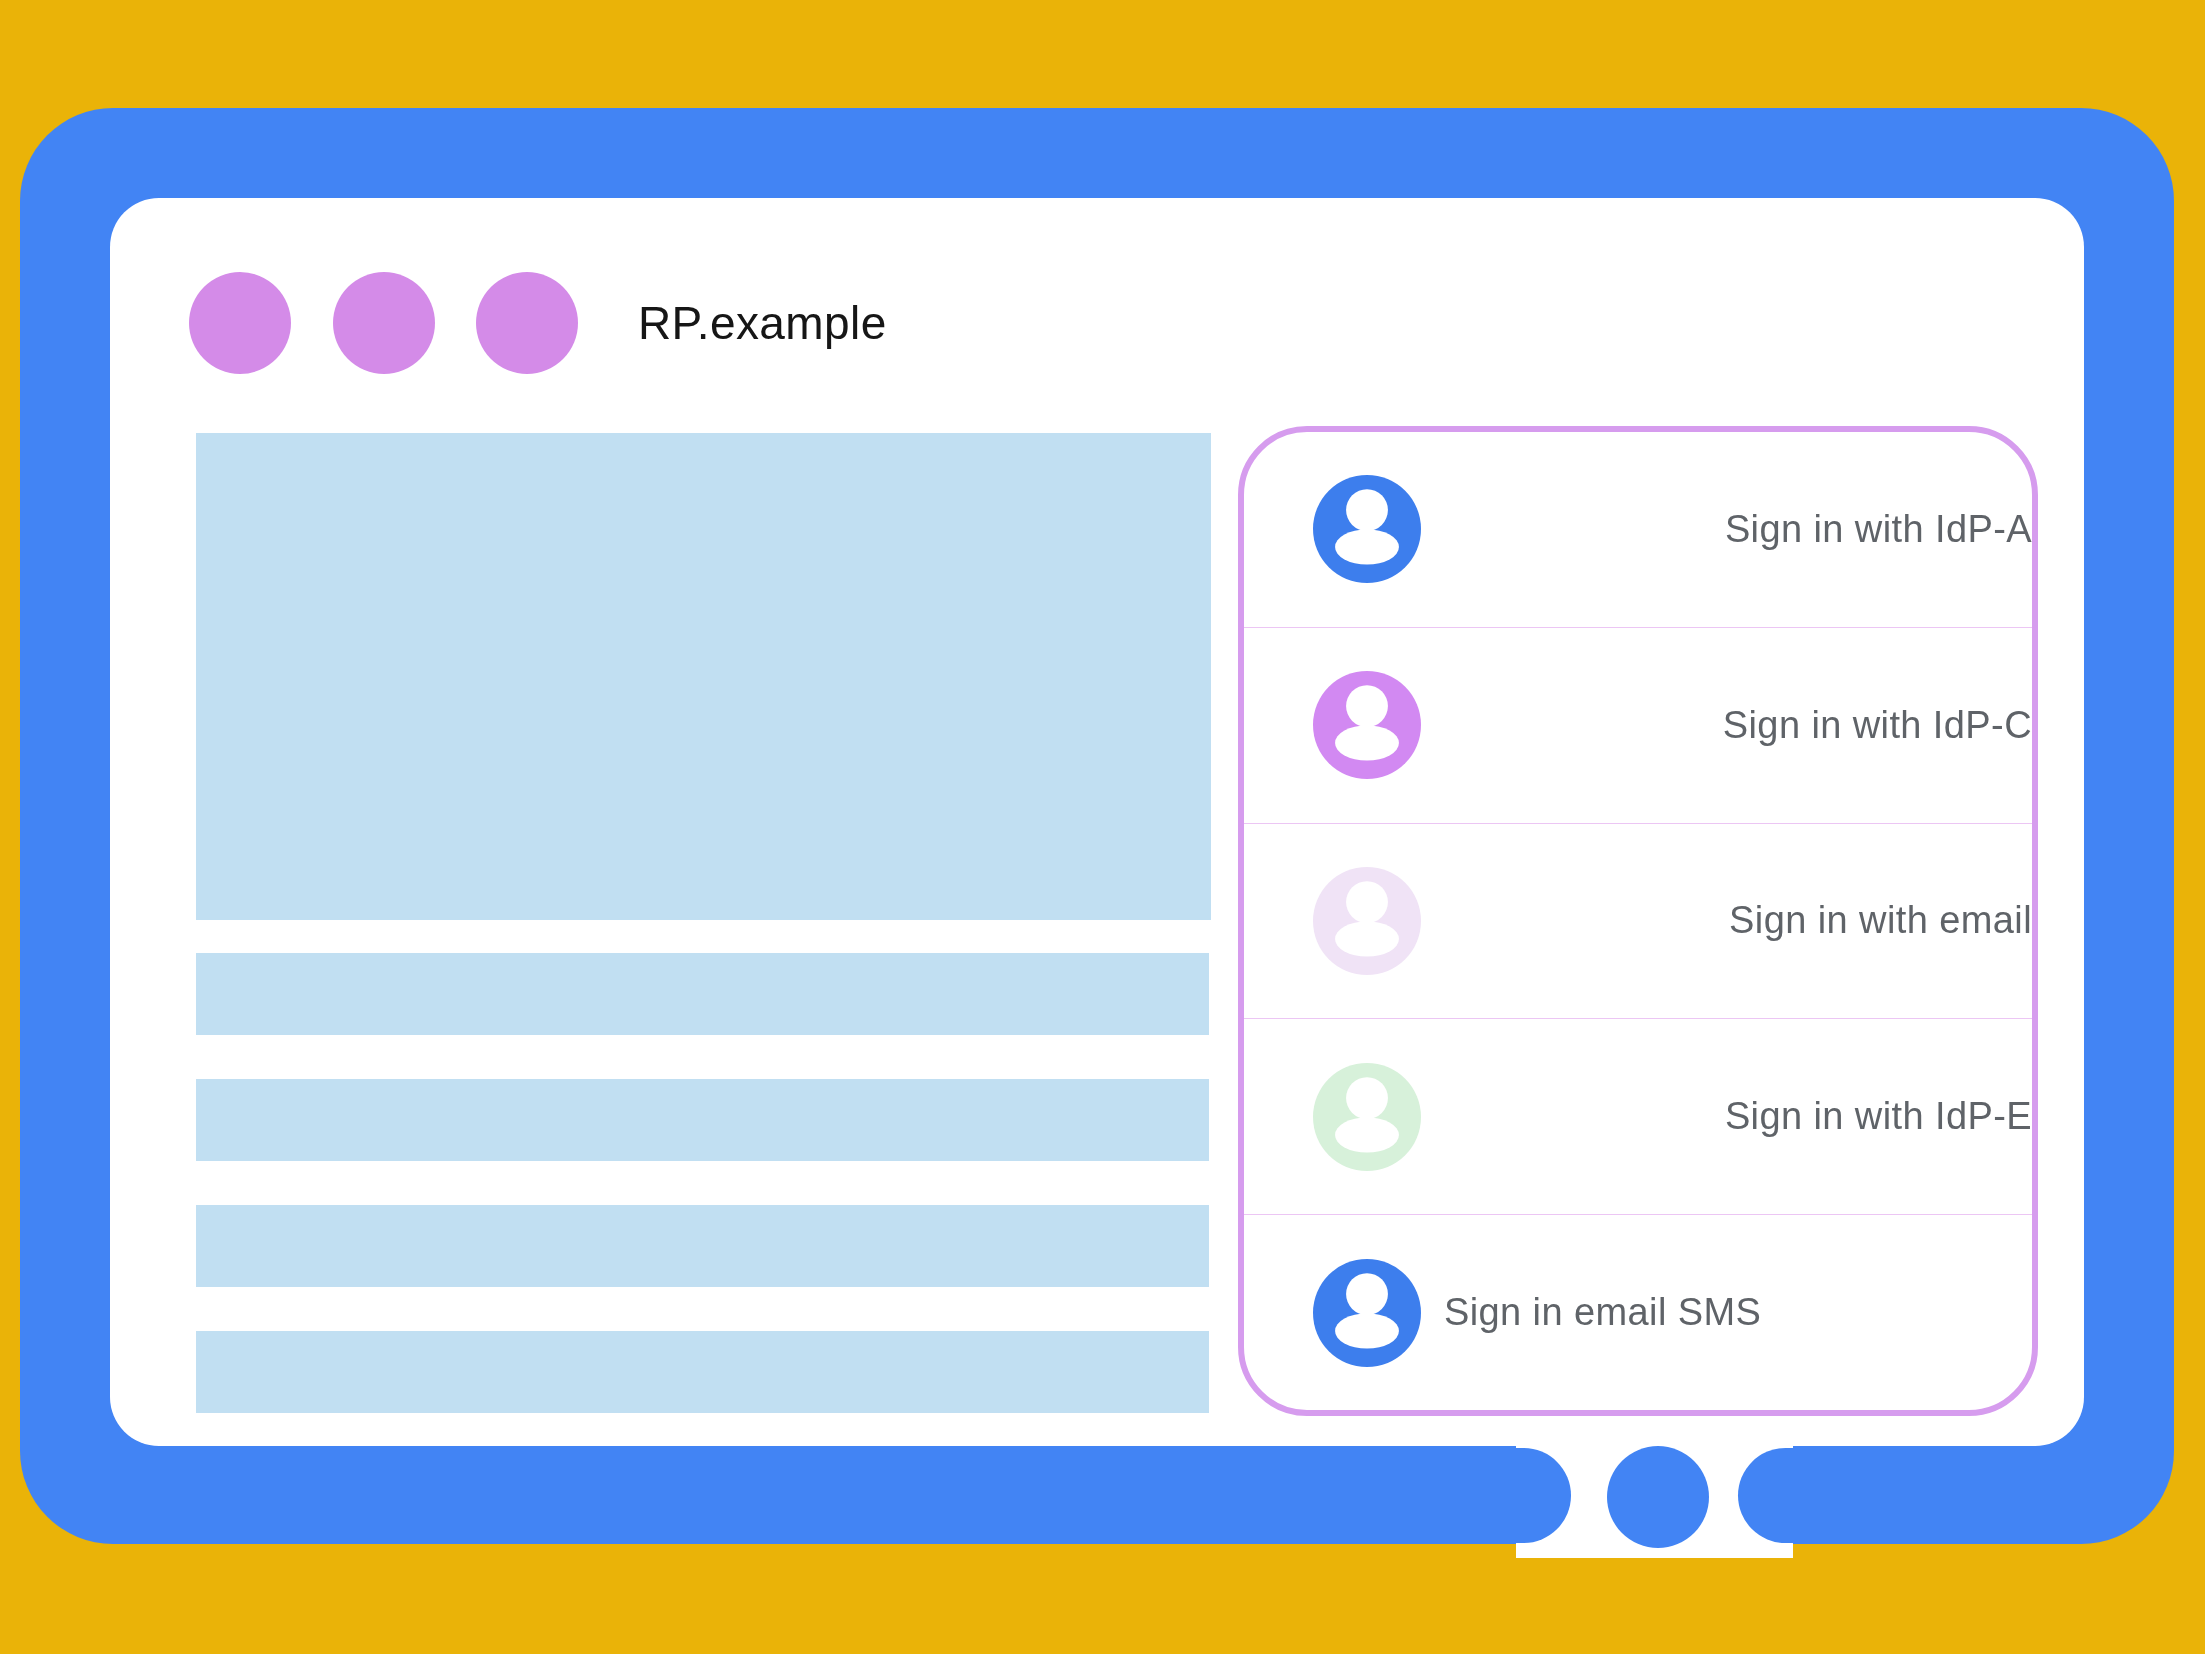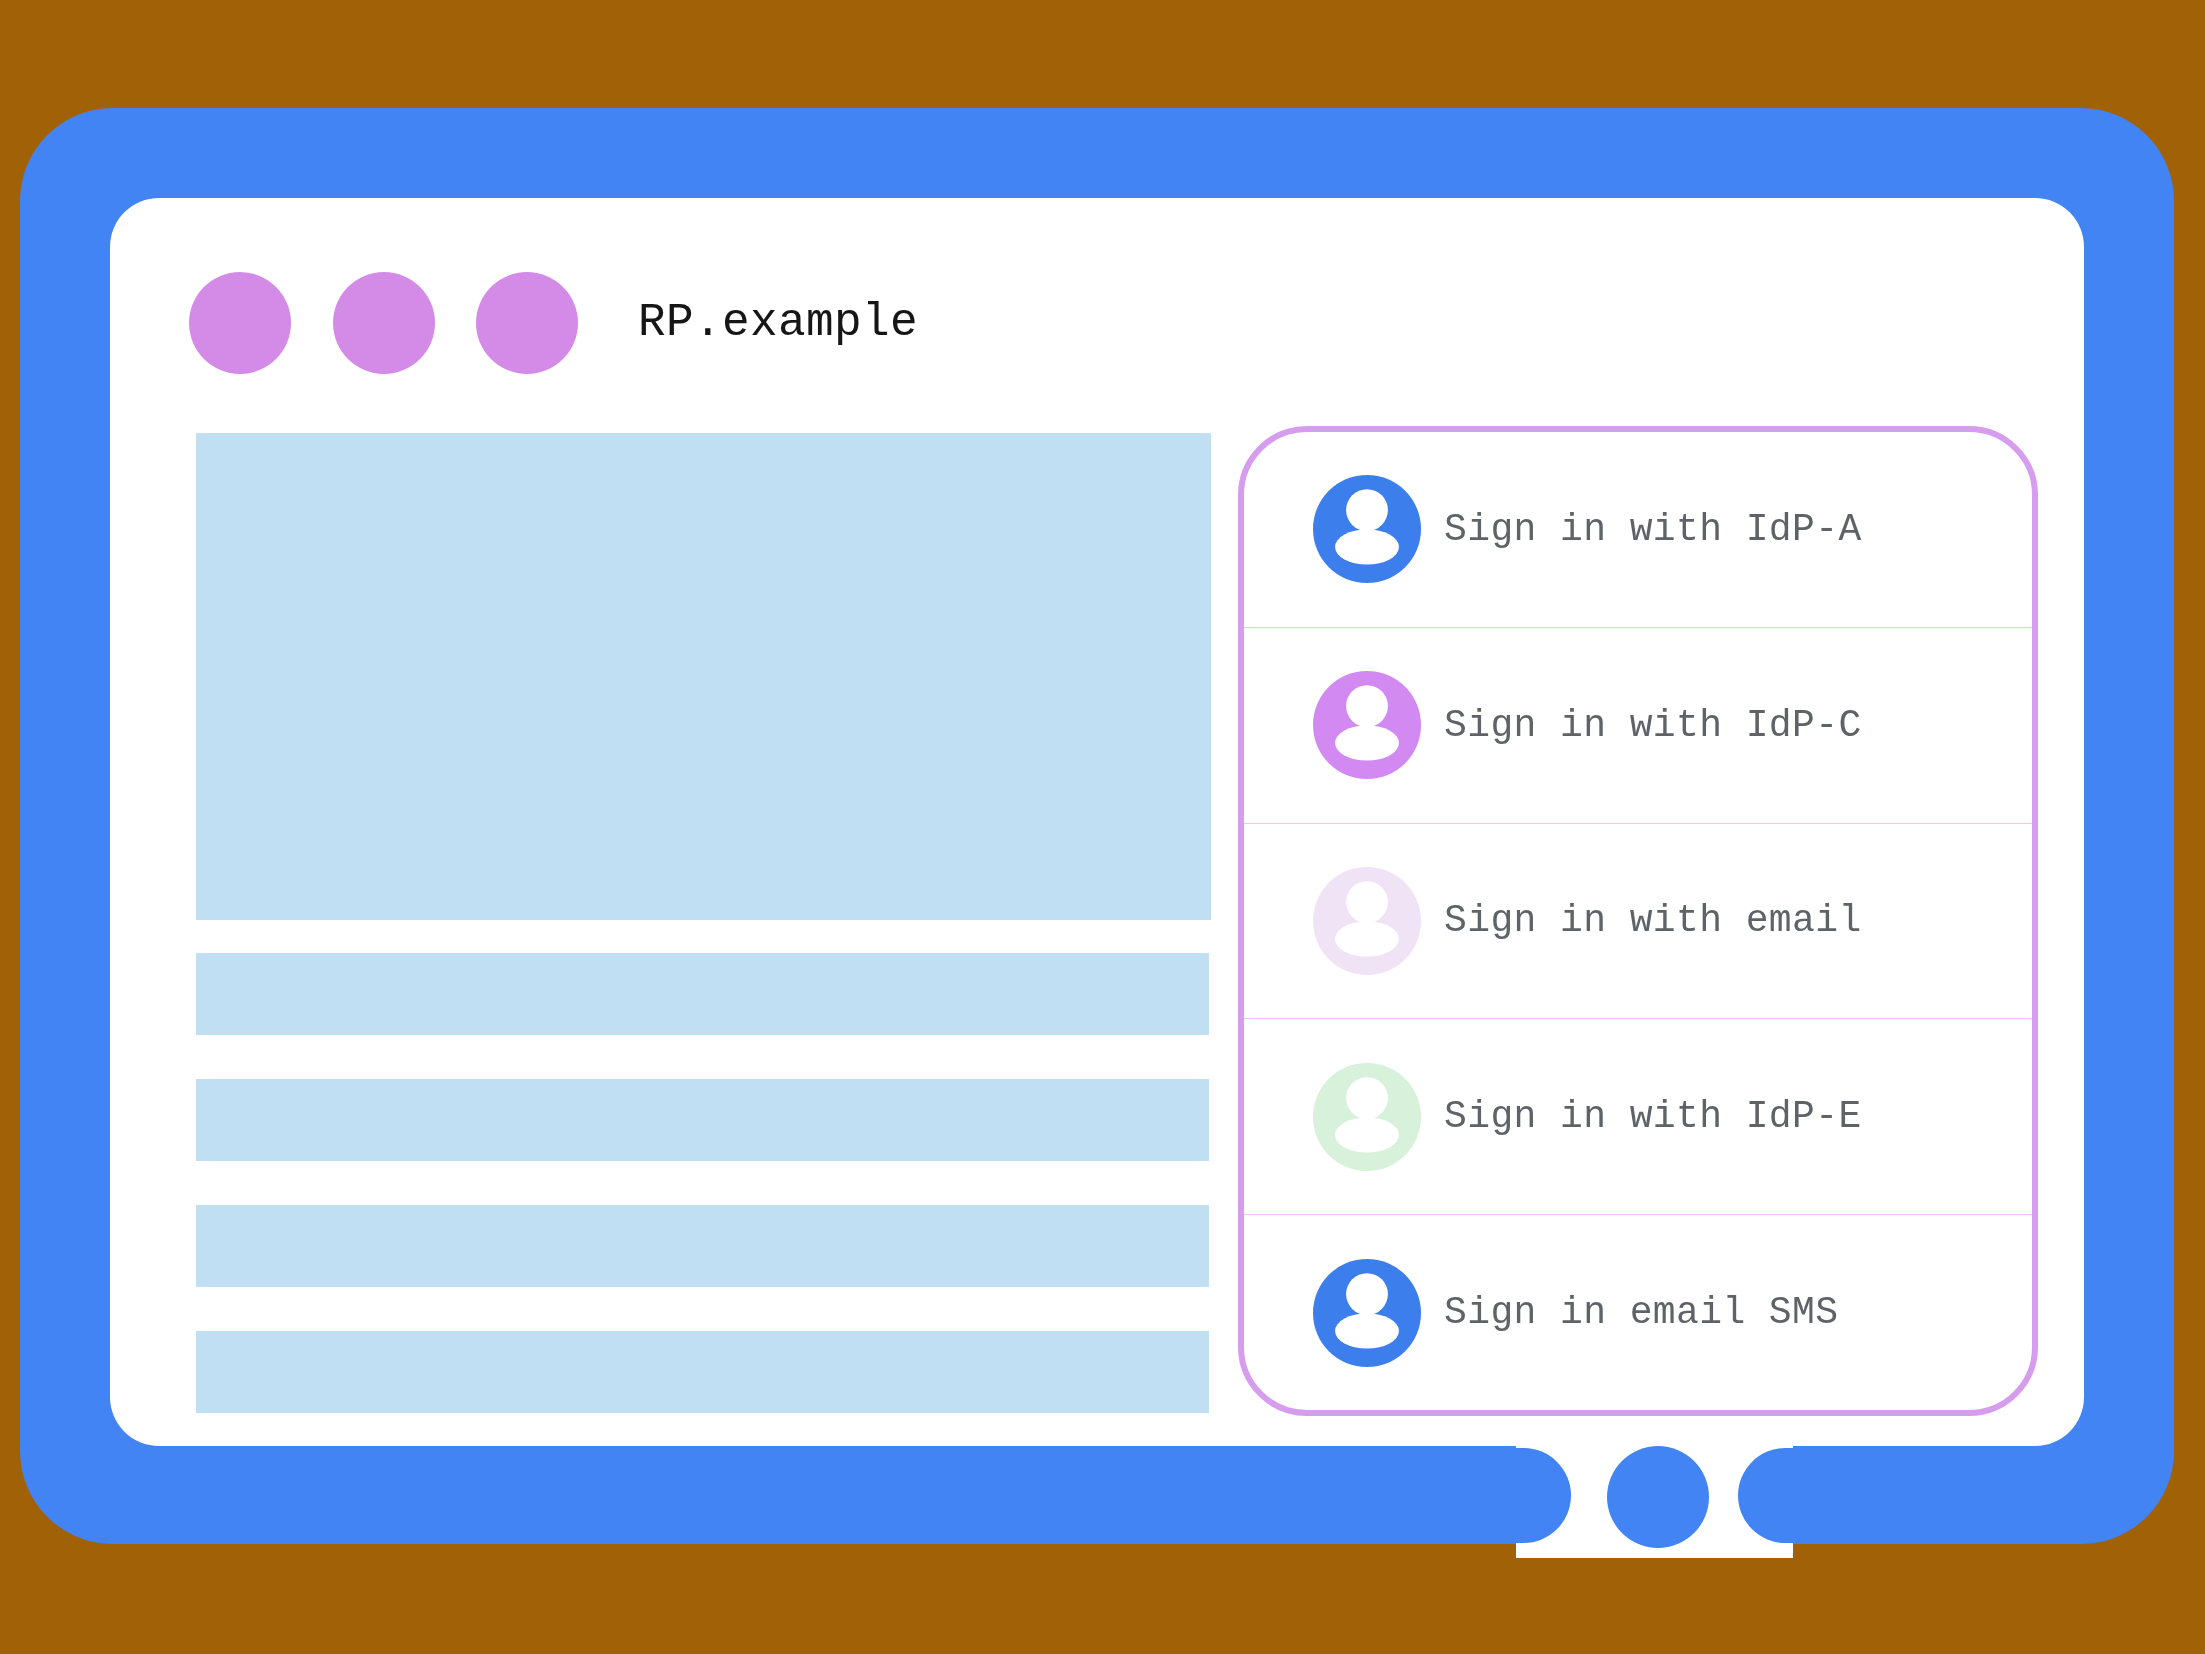--- a/index.html
+++ b/index.html
@@ -1,18 +1,18 @@
 <!DOCTYPE html>
 <html style="--frame-color: #4284F4; --dot-color: #D48BE8; --ph-color: #C1DFF2; --panel-border: #D69CEE; --divider-color: #ECC6F4; --label-color: #5F6368;font-size:14px"><head>
 <meta charset="utf-8">
 <style>
   html,body{margin:0;padding:0;background:#ffffff;}
   .canvas{
     position:relative;width:2206px;height:1654px;overflow:hidden;
-    font-family:Liberation Mono, monospace;background:#a16207;
+    font-family:Liberation Sans, sans-serif;background:#eab308;
   }
   .abs{position:absolute;}
   
   .frame{left:20px;top:108px;width:2154px;height:1436px;border-radius:93px;background:var(--frame-color,#4284F4);}
   .screen{left:110px;top:198px;width:1974px;height:1248px;border-radius:49px;background:#ffffff;}
   
   .bar-cut{left:1516px;top:1443px;width:277px;height:115px;background:#ffffff;}
   .cap{top:1448px;width:159px;height:95px;background:var(--frame-color,#4284F4);}
   .cap-left{left:1412px;border-radius:0 48px 48px 0;}
   .cap-right{left:1738px;border-radius:48px 0 0 48px;}
@@ -31,21 +31,21 @@
   .ph-line1{top:953px;} .ph-line2{top:1079px;} .ph-line3{top:1205px;} .ph-line4{top:1331px;}
   
   .panel{
     left:1238px;top:426px;width:800px;height:990px;box-sizing:border-box;
     border:6.2px solid var(--panel-border,#D69CEE);border-radius:69px;background:#ffffff;
     display:flex;flex-direction:column;overflow:hidden;
   }
   .row{
     flex:1;display:flex;align-items:center;padding-left:69px;box-sizing:border-box;
   }
-  .row:not(:last-child){border-bottom:1.8px solid var(--divider-color,#ECC6F4);}
+  .row:not(:last-child){border-bottom:1.8px solid var(--divider-color,#ECC6F4);justify-content:space-between;}
   .row .avatar{width:108px;height:108px;flex:0 0 auto;display:block;}
   .row .label{
     margin-left:23px;font-size:38px;font-weight:500;color:var(--label-color,#5F6368);
     letter-spacing:0.4px;white-space:nowrap;
   }
 </style>
 </head>
 <body>
 
 <div class="canvas">

